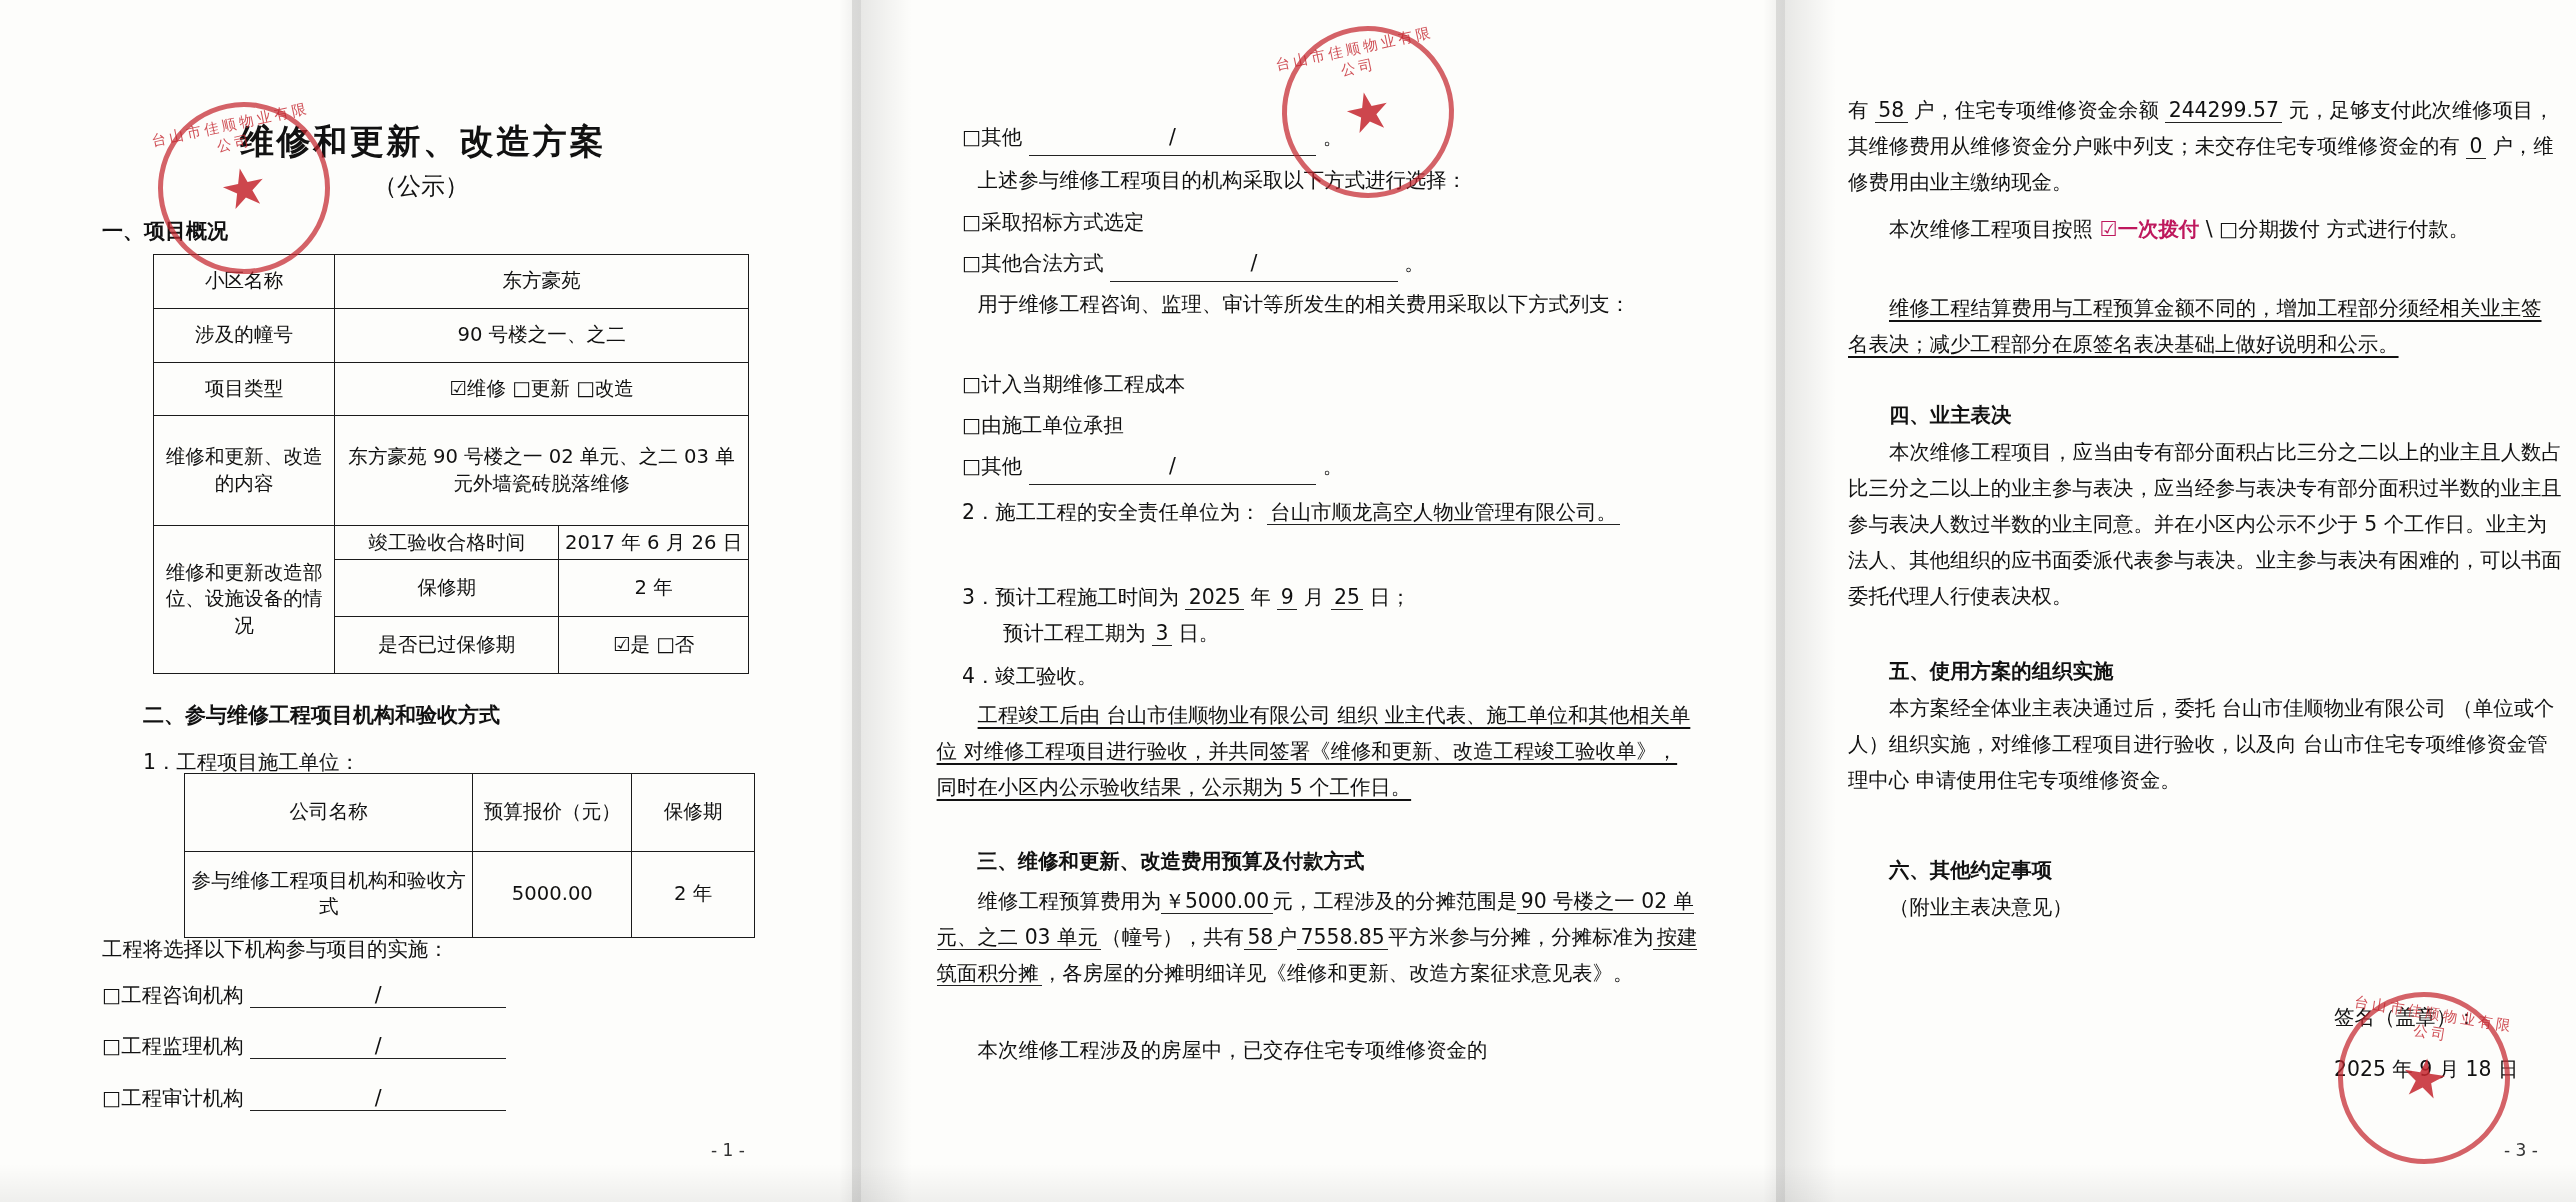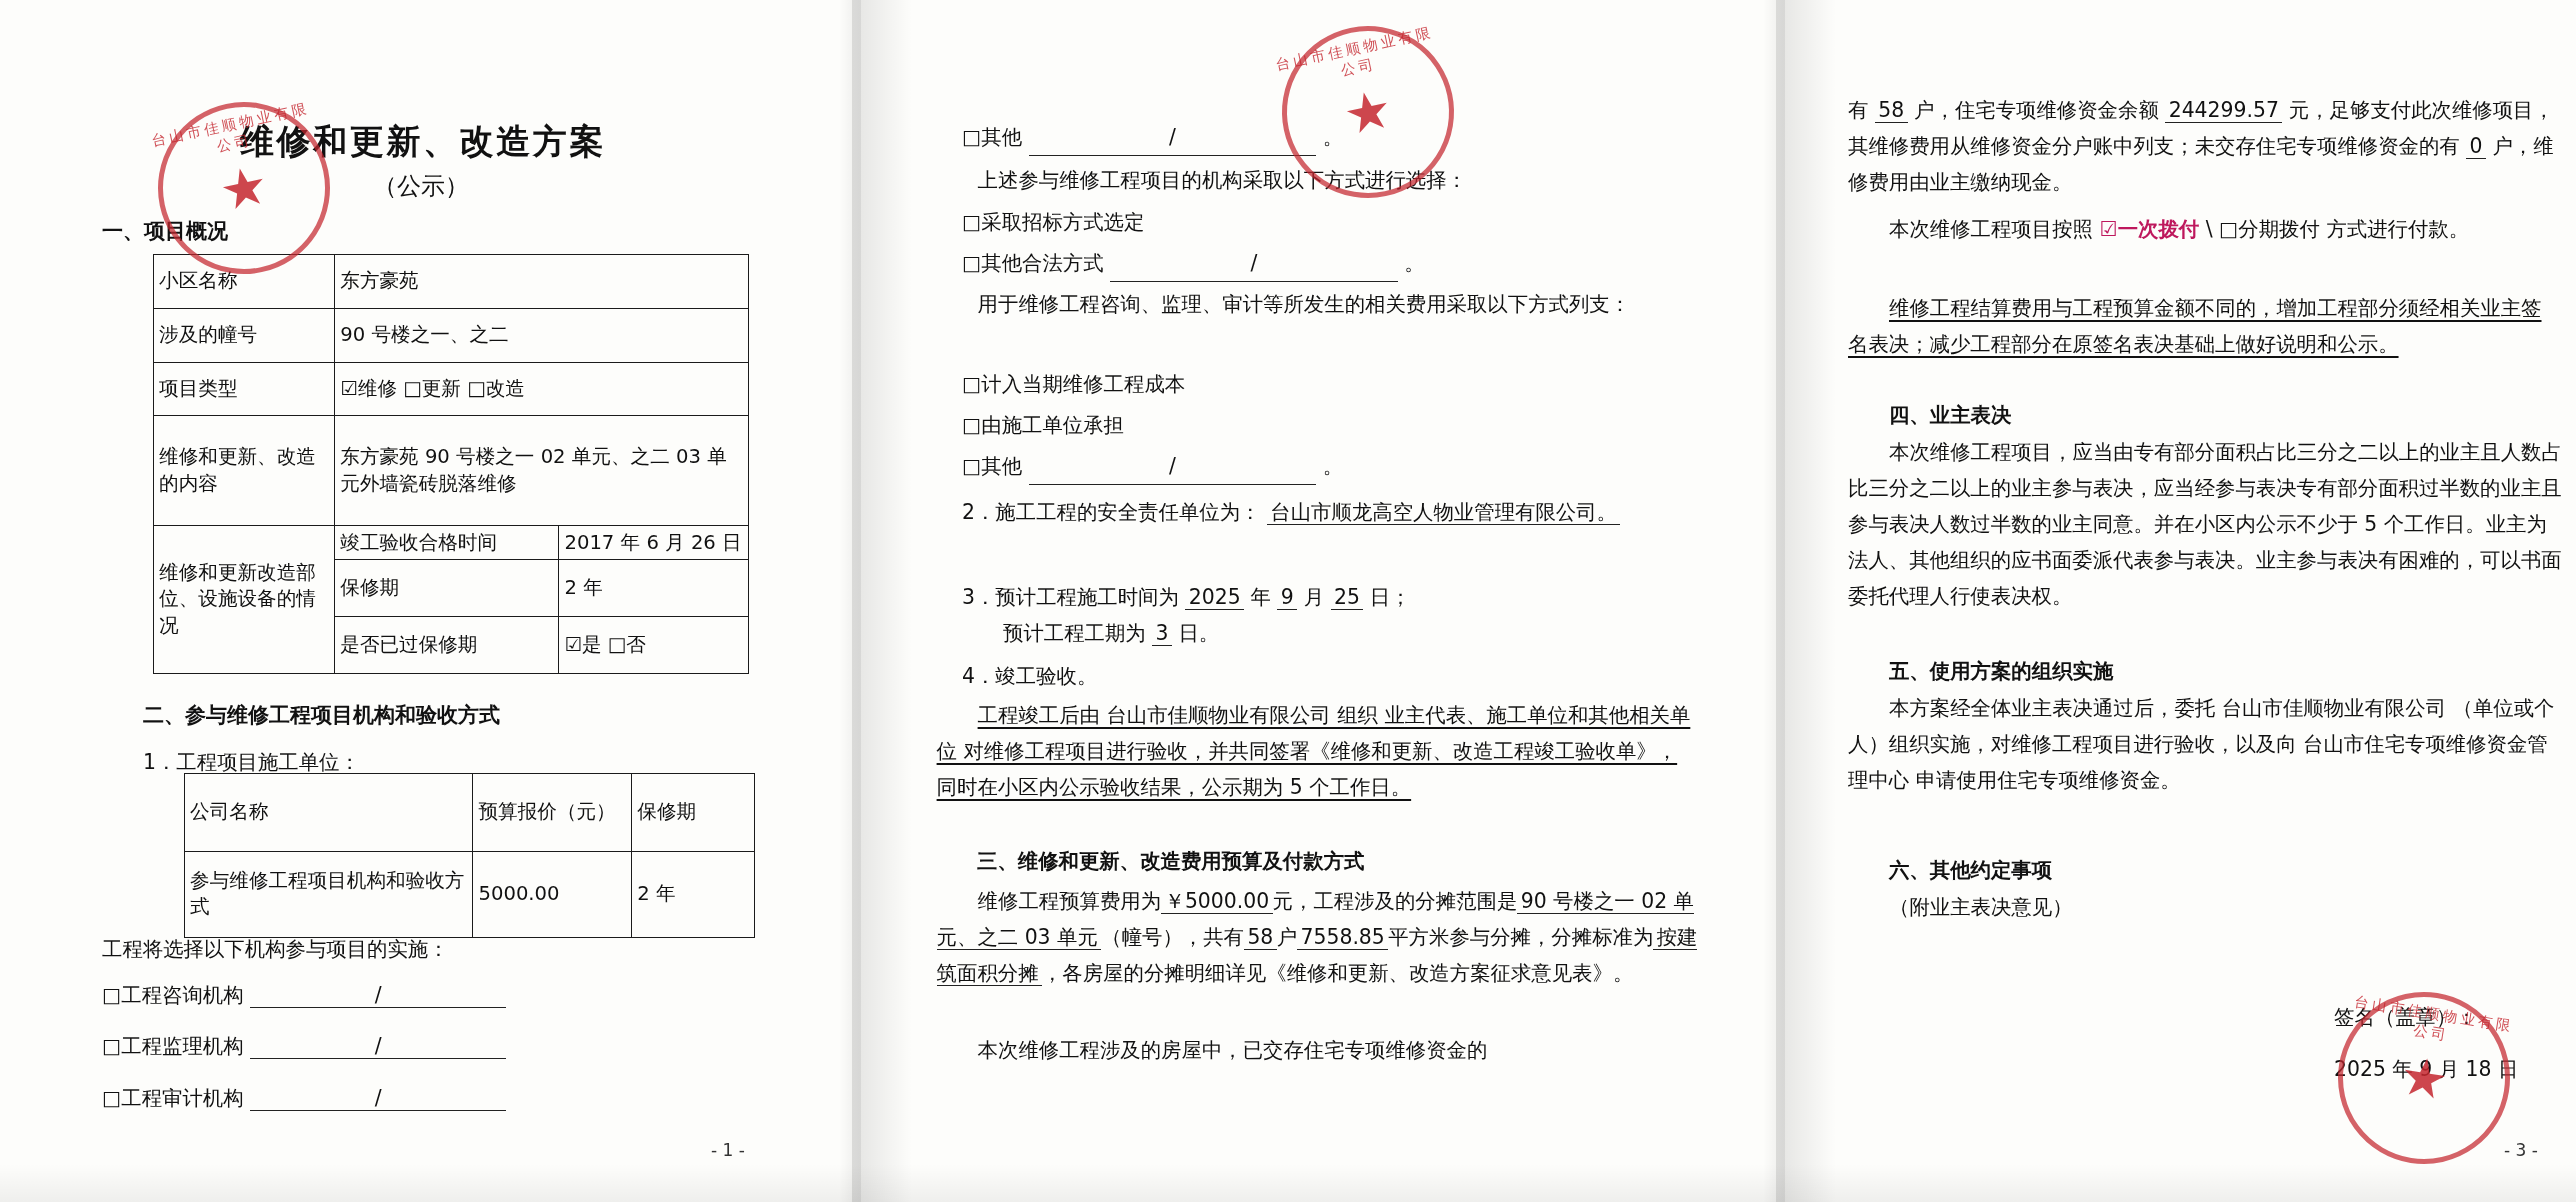--- a/index.html
+++ b/index.html
@@ -25,21 +25,21 @@
 
   
   .doc-title{position:absolute;left:240px;top:119px;font-size:34px;font-weight:bold;letter-spacing:2.6px;}
   .doc-sub{position:absolute;left:373px;top:170px;font-size:24px;}
   .h-sec{font-size:21px;font-weight:bold;}
   .s1head{position:absolute;left:102px;top:217px;}
   .s2head{position:absolute;left:143px;top:701px;}
   .s2item{position:absolute;left:143px;top:748px;font-size:20.4px;}
 
   table.grid{position:absolute;border-collapse:collapse;}
-  table.grid td{border:0.9px solid #1b1b1b;font-size:19.6px;text-align:left;vertical-align:middle;padding:3.4px 5.1px;line-height:1.35;}
+  table.grid td{border:0.9px solid #1b1b1b;font-size:19.6px;text-align:center;vertical-align:middle;padding:3.4px 5.1px;line-height:1.35;}
 
   .t1{left:153px;top:254px;width:596px;}
   .t2{left:184px;top:773px;width:571px;}
 
   .chk{font-size:19.6px;}
 
   .list1{position:absolute;left:102px;top:935px;font-size:20.4px;}
   .opt{position:absolute;left:102px;font-size:20.4px;white-space:nowrap;}
   .opt .ln{display:inline-block;border-bottom:0.9px solid #222;min-width:256px;text-align:center;}
   .pg{position:absolute;font-size:17px;color:#333;}

